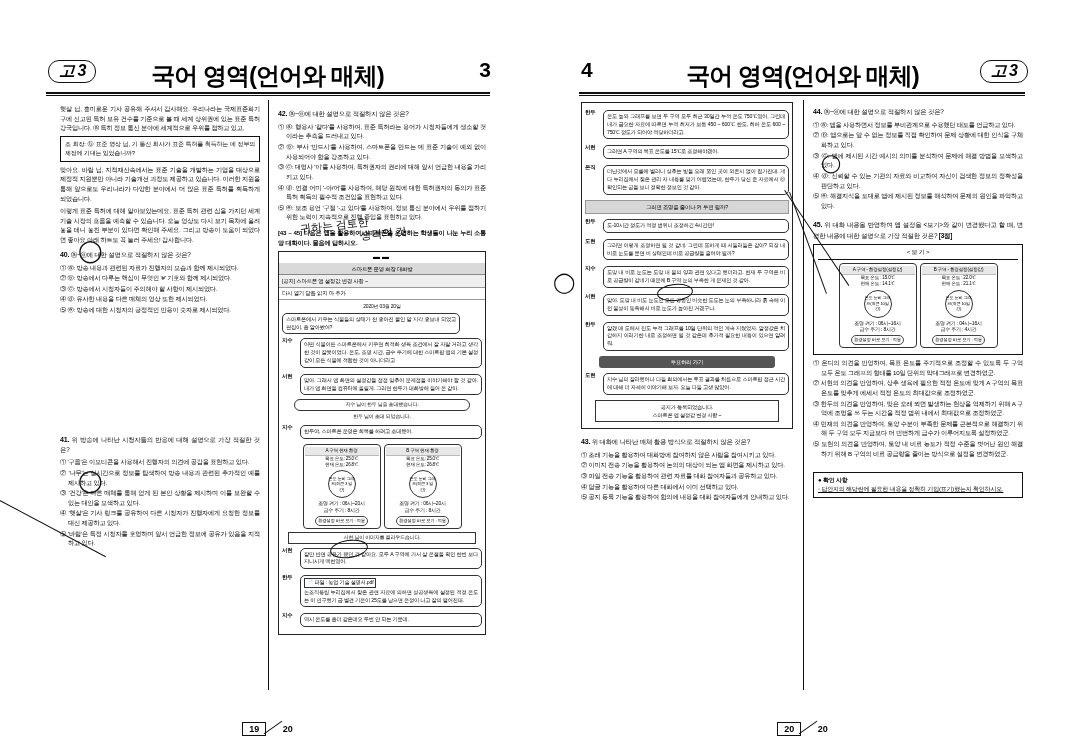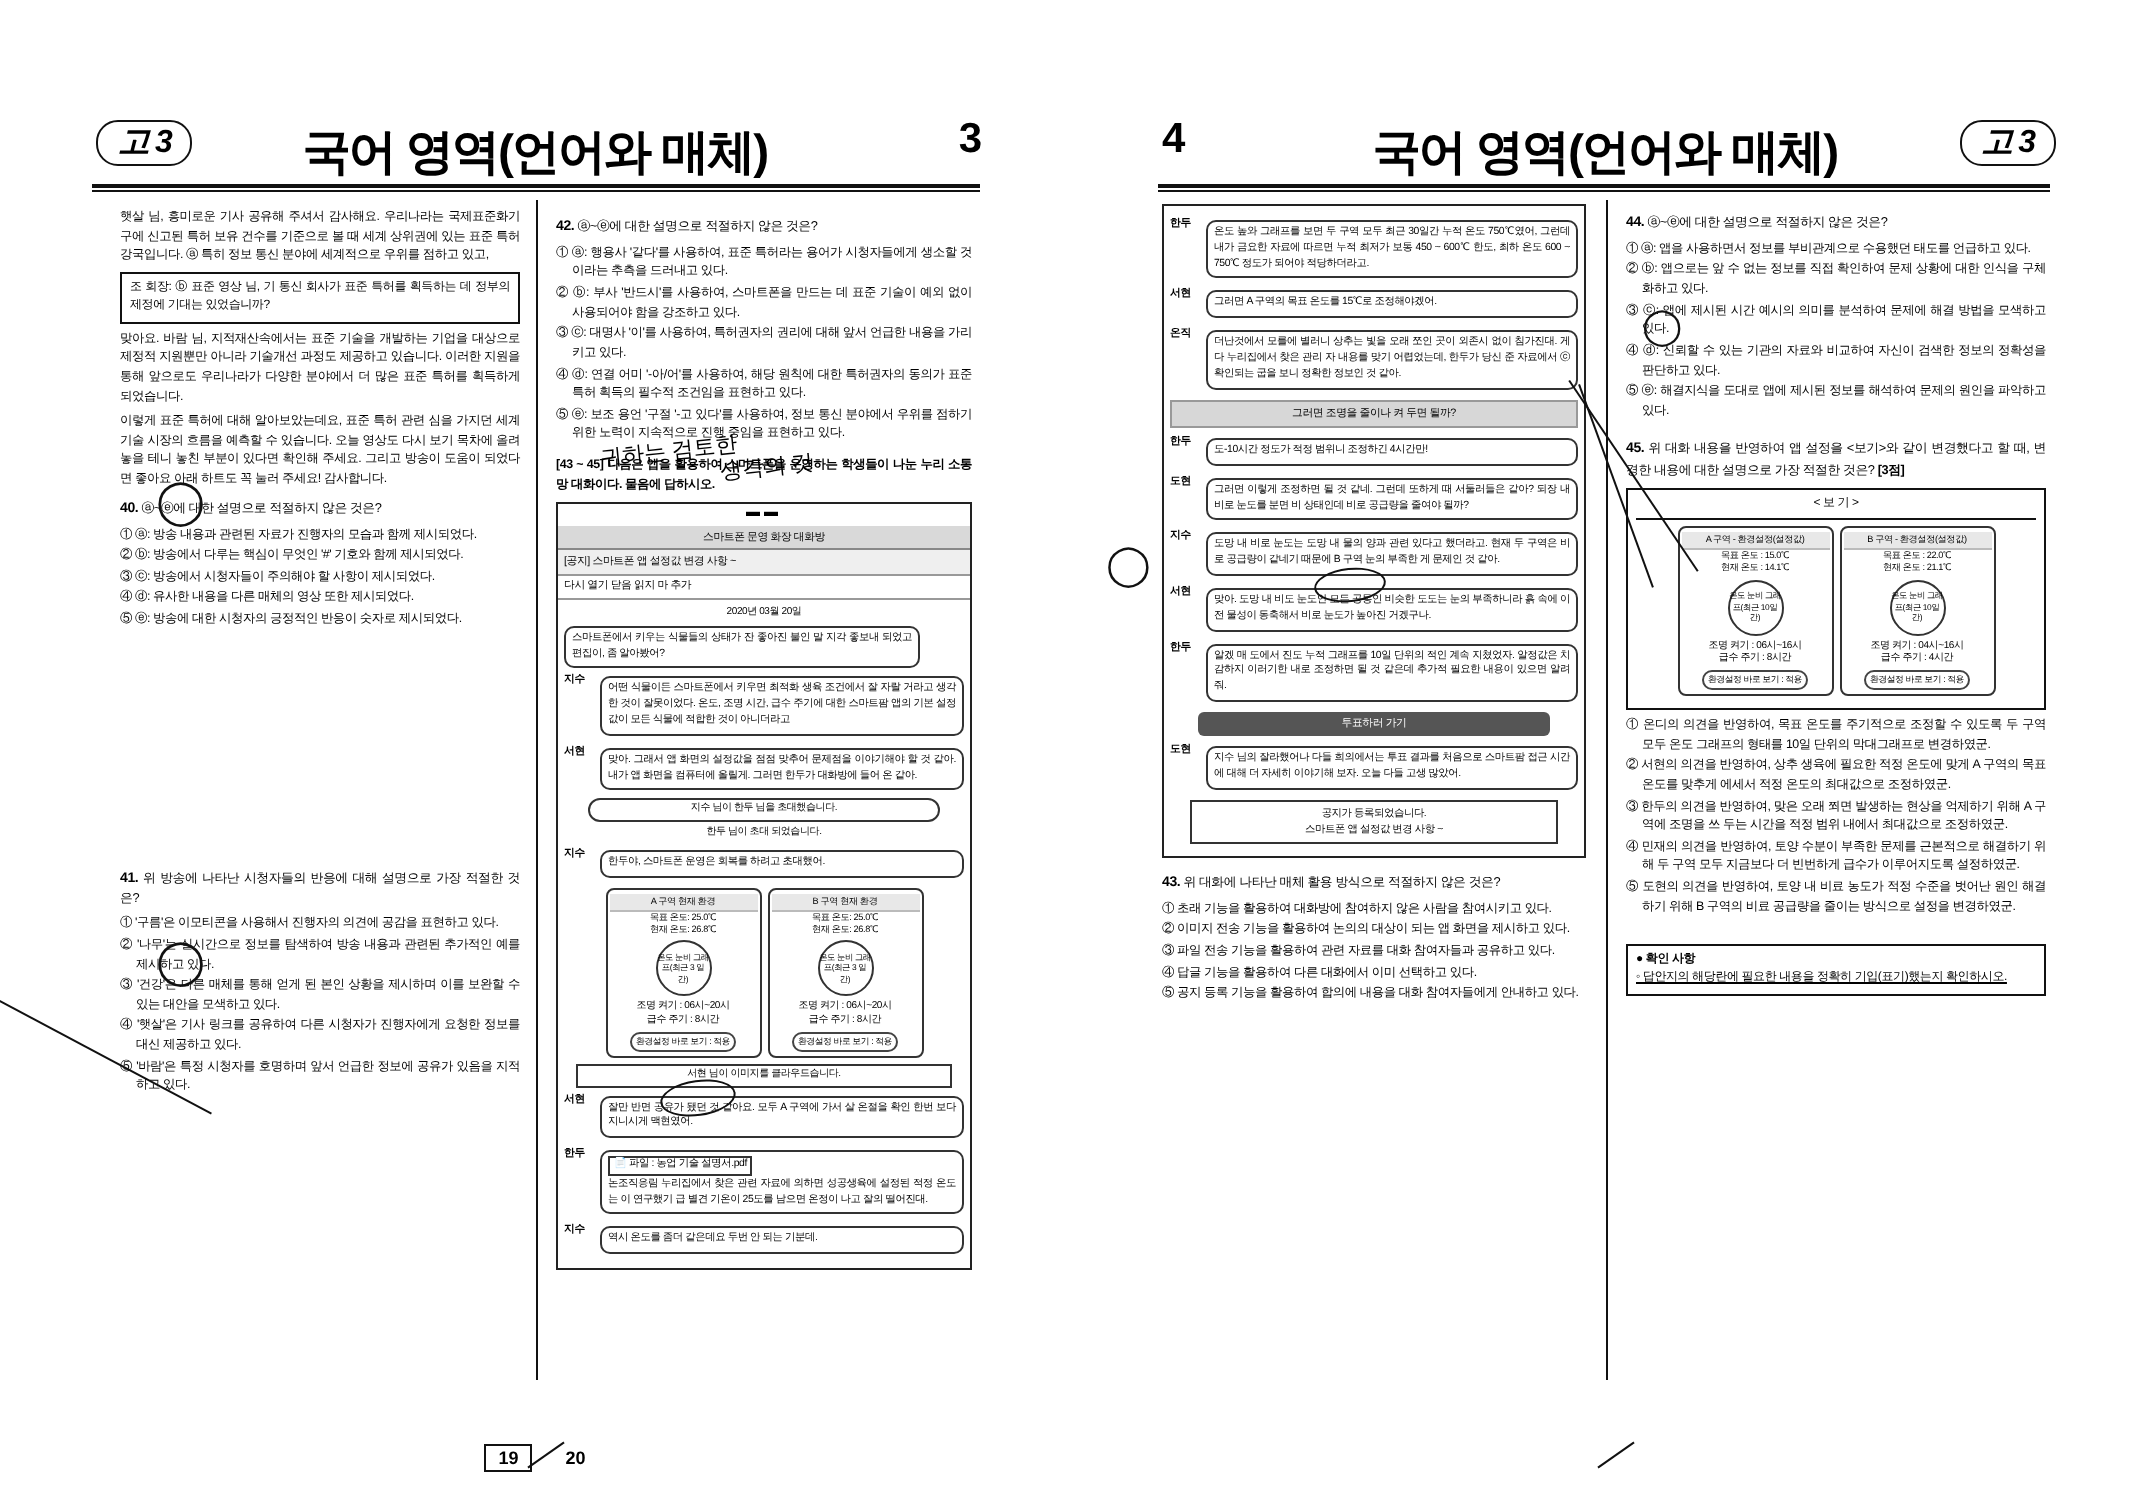--- a/index.html
+++ b/index.html
@@ -353,16 +353,20 @@
         <div class="u">◦ 답안지의 해당란에 필요한 내용을 정확히 기입(표기)했는지 확인하시오.</div>
       </div>
     </div>
 
     <div class="ink" style="left:18px;top:270px;font-size:20px;">◯</div>
     <div class="ink" style="left:286px;top:152px;font-size:18px;">◯</div>
     <div class="inkline" style="left:250px;top:190px;width:115px;height:1.4px;transform:rotate(56deg);"></div>
     <div class="inkline" style="left:255px;top:192px;width:108px;height:1.4px;transform:rotate(70deg);"></div>
     <div class="ellipse-mark" style="left:122px;top:284px;width:34px;height:15px;transform:rotate(-6deg);"></div>
 
+    <div class="footer">
+      <span class="fbox">20</span>
+      <span class="fnum">20</span>
+    </div>
     <div class="fslash" style="left:262px;bottom:22px;"></div>
   </div>
 
 </div>
 
 </body></html>

